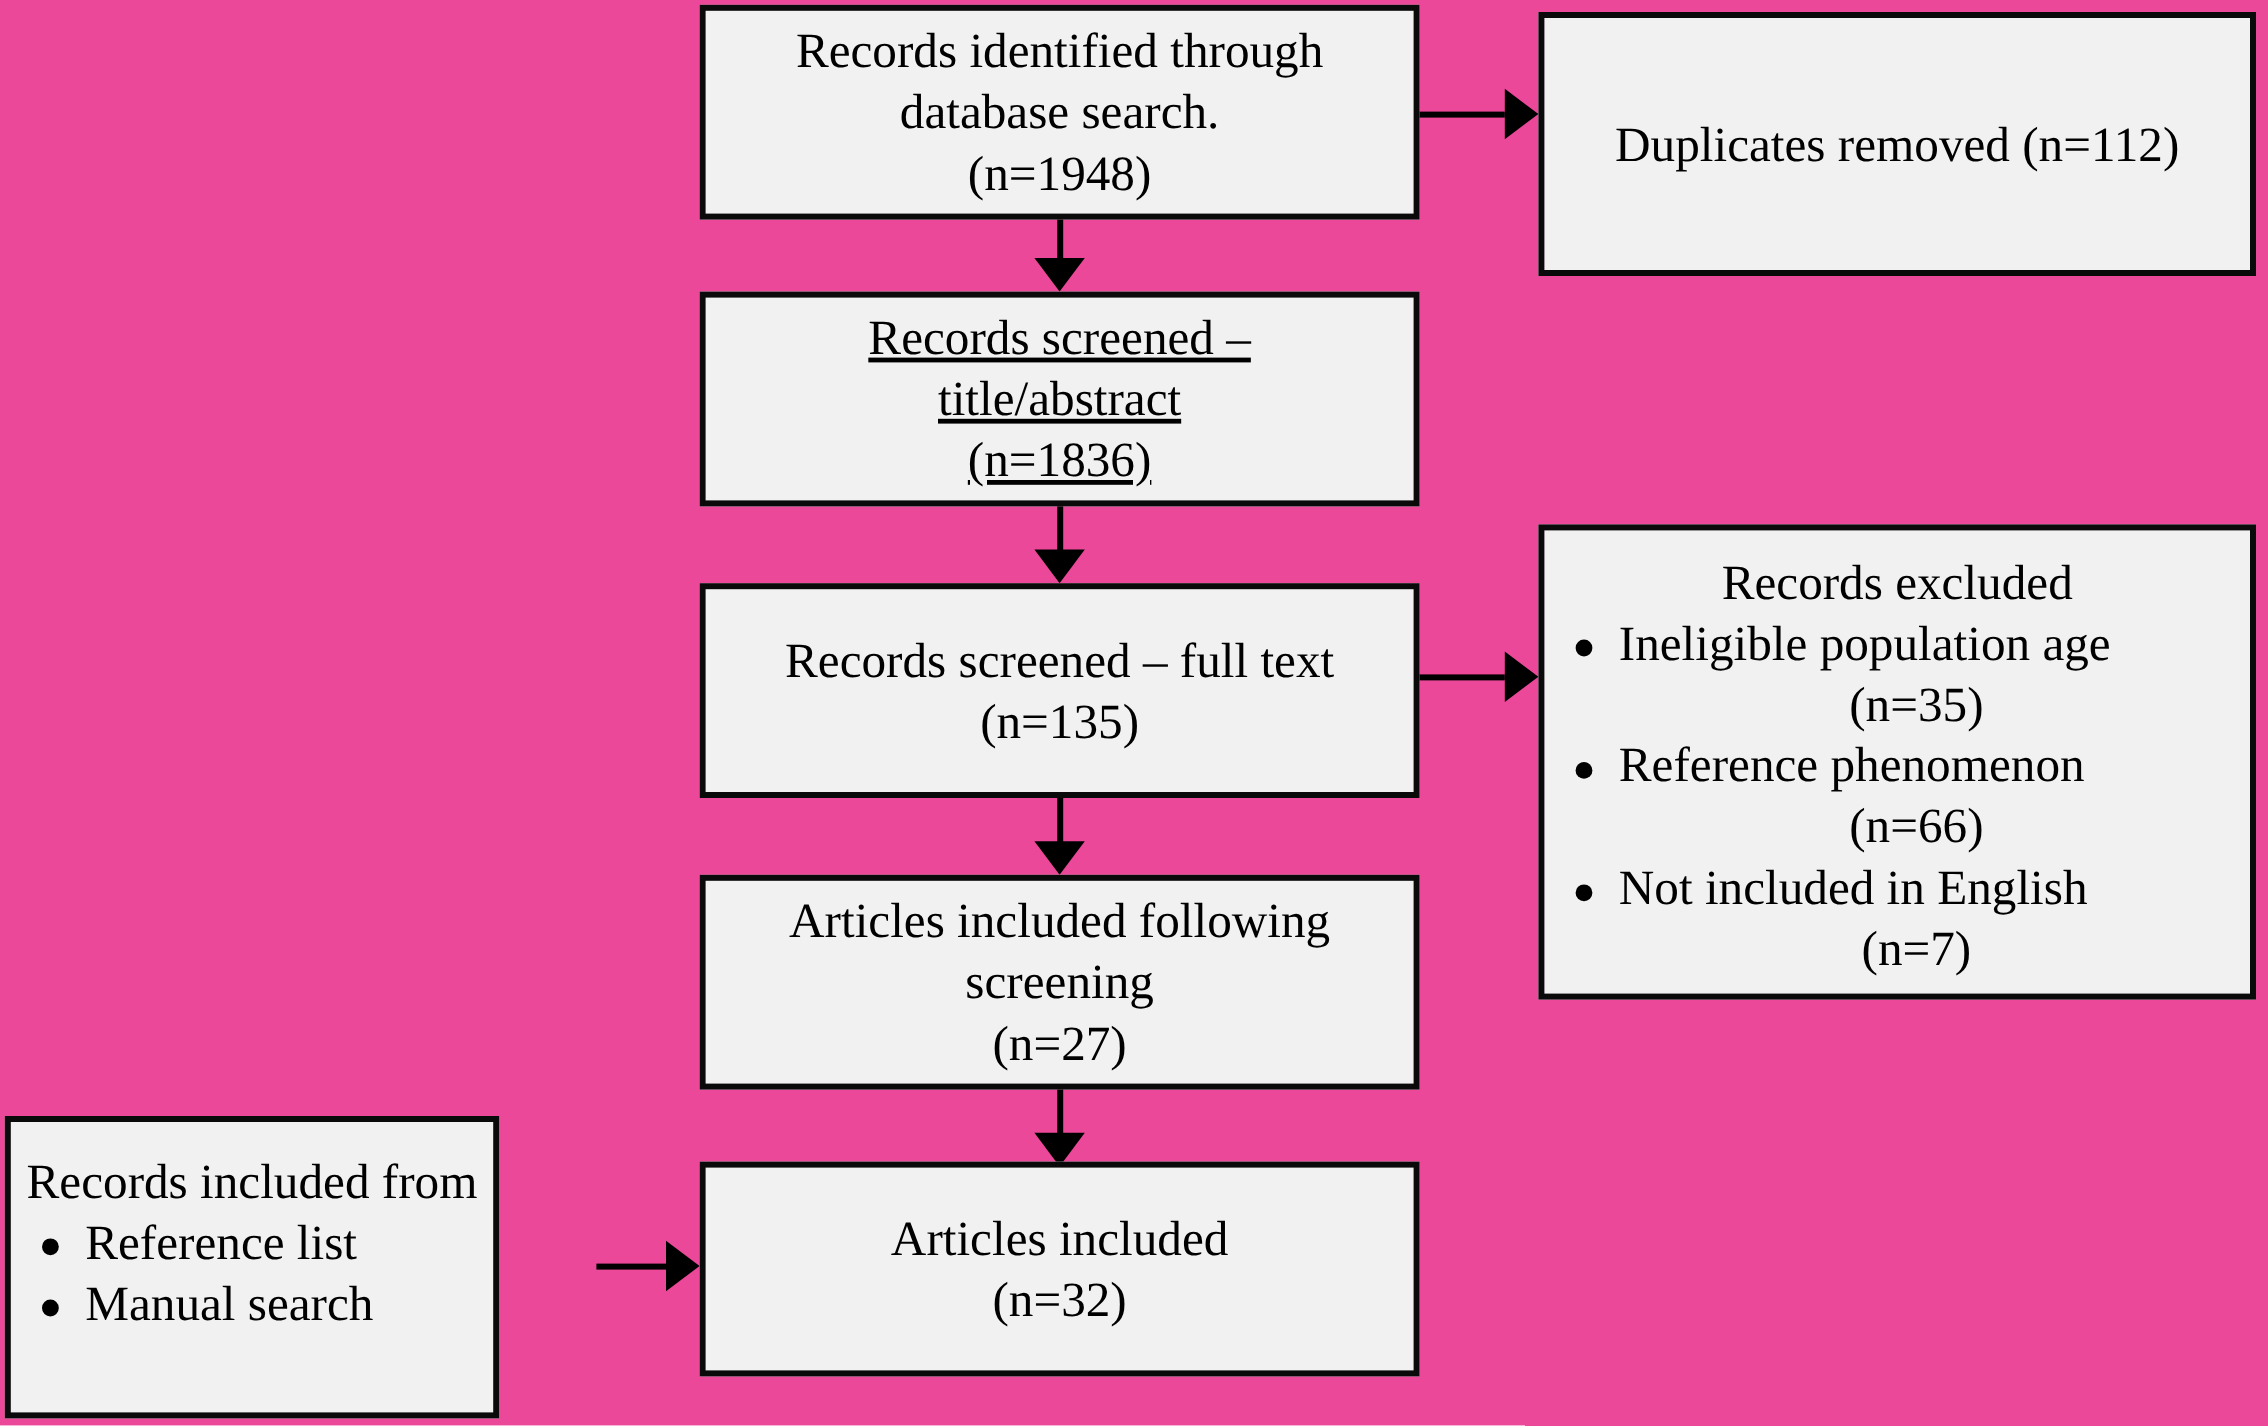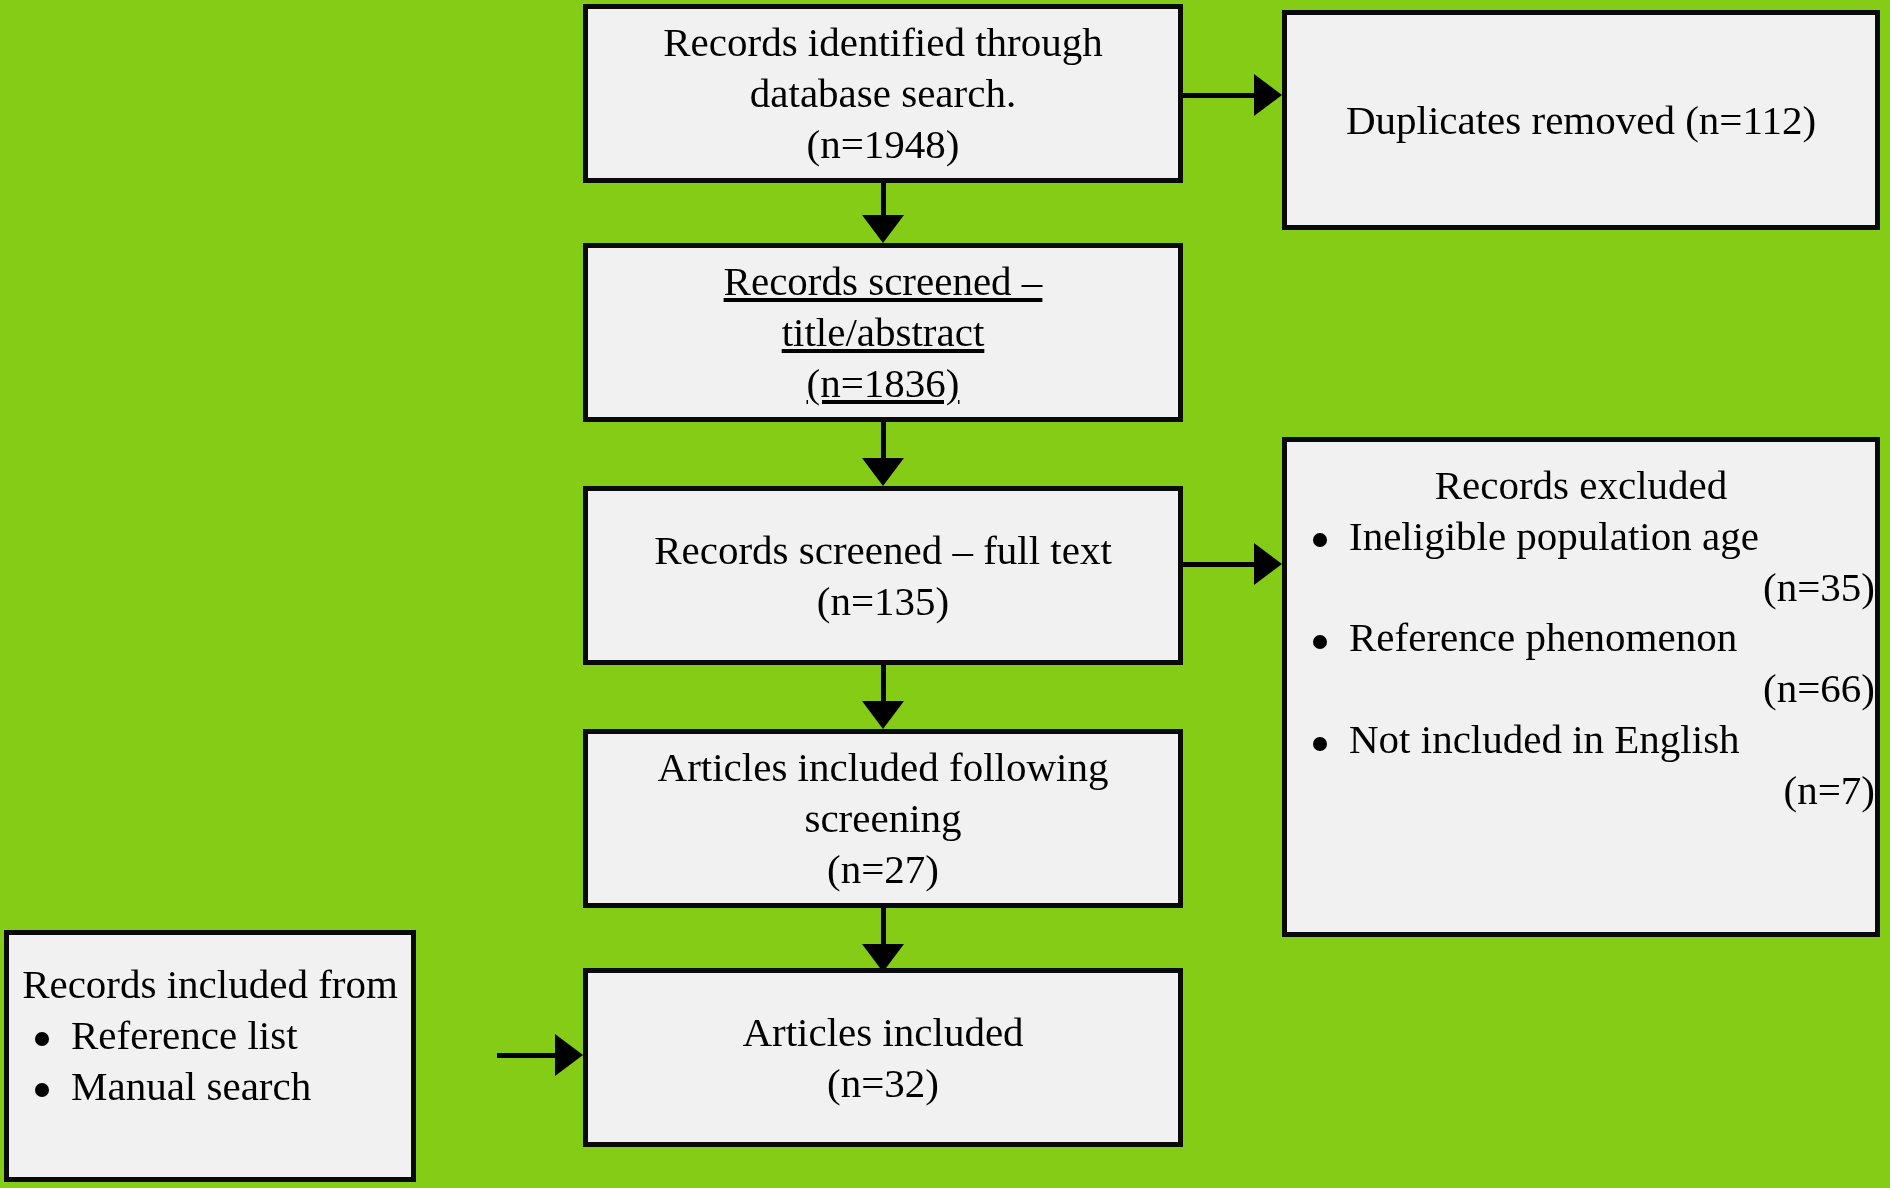--- a/index.html
+++ b/index.html
@@ -4,21 +4,21 @@
 <style>
   html, body {
     margin: 0;
     padding: 0;
     background: #ffffff;
   }
   #canvas {
     position: relative;
     width: 1890px;
     height: 1188px;
-    background: #84cc16;
+    background: #ec4899;
     font-family: "Liberation Serif", "DejaVu Serif", serif;
     overflow: hidden;
   }
 
   .node {
     position: absolute;
     box-sizing: border-box;
     background: #f1f1f1;
     border: 5px solid #0a0a0a;
     display: flex;
@@ -51,21 +51,21 @@
     position: absolute;
     left: 26px;
     top: 0.55em;
     width: 14px;
     height: 14px;
     border-radius: 50%;
     background: #000000;
   }
   ul.bullets > li .sub {
     display: block;
-    text-align: right;
+    text-align: center;
     padding-left: 0;
     margin-left: -30px;
   }
 
   
   .v-stem {
     position: absolute;
     width: 5px;
     background: #000000;
   }
@@ -117,21 +117,21 @@
   </div>
 
   <div class="v-stem" style="left:881px; top:422px; height:40px;"></div>
   <div class="v-head" style="left:862px; top:458px;"></div>
 
   <div class="node" style="left:583px; top:486px; width:600px; height:179px;">
     <div class="line">Records screened – full text</div>
     <div class="line">(n=135)</div>
   </div>
 
-  <div class="node" style="left:1282px; top:437px; width:598px; height:500px; justify-content:flex-start; padding-top:18px;">
+  <div class="node" style="left:1282px; top:437px; width:598px; height:396px; justify-content:flex-start; padding-top:18px;">
     <div class="heading">Records excluded</div>
     <ul class="bullets">
       <li>
         <span>Ineligible population age</span>
         <span class="sub">(n=35)</span>
       </li>
       <li>
         <span>Reference phenomenon</span>
         <span class="sub">(n=66)</span>
       </li>

